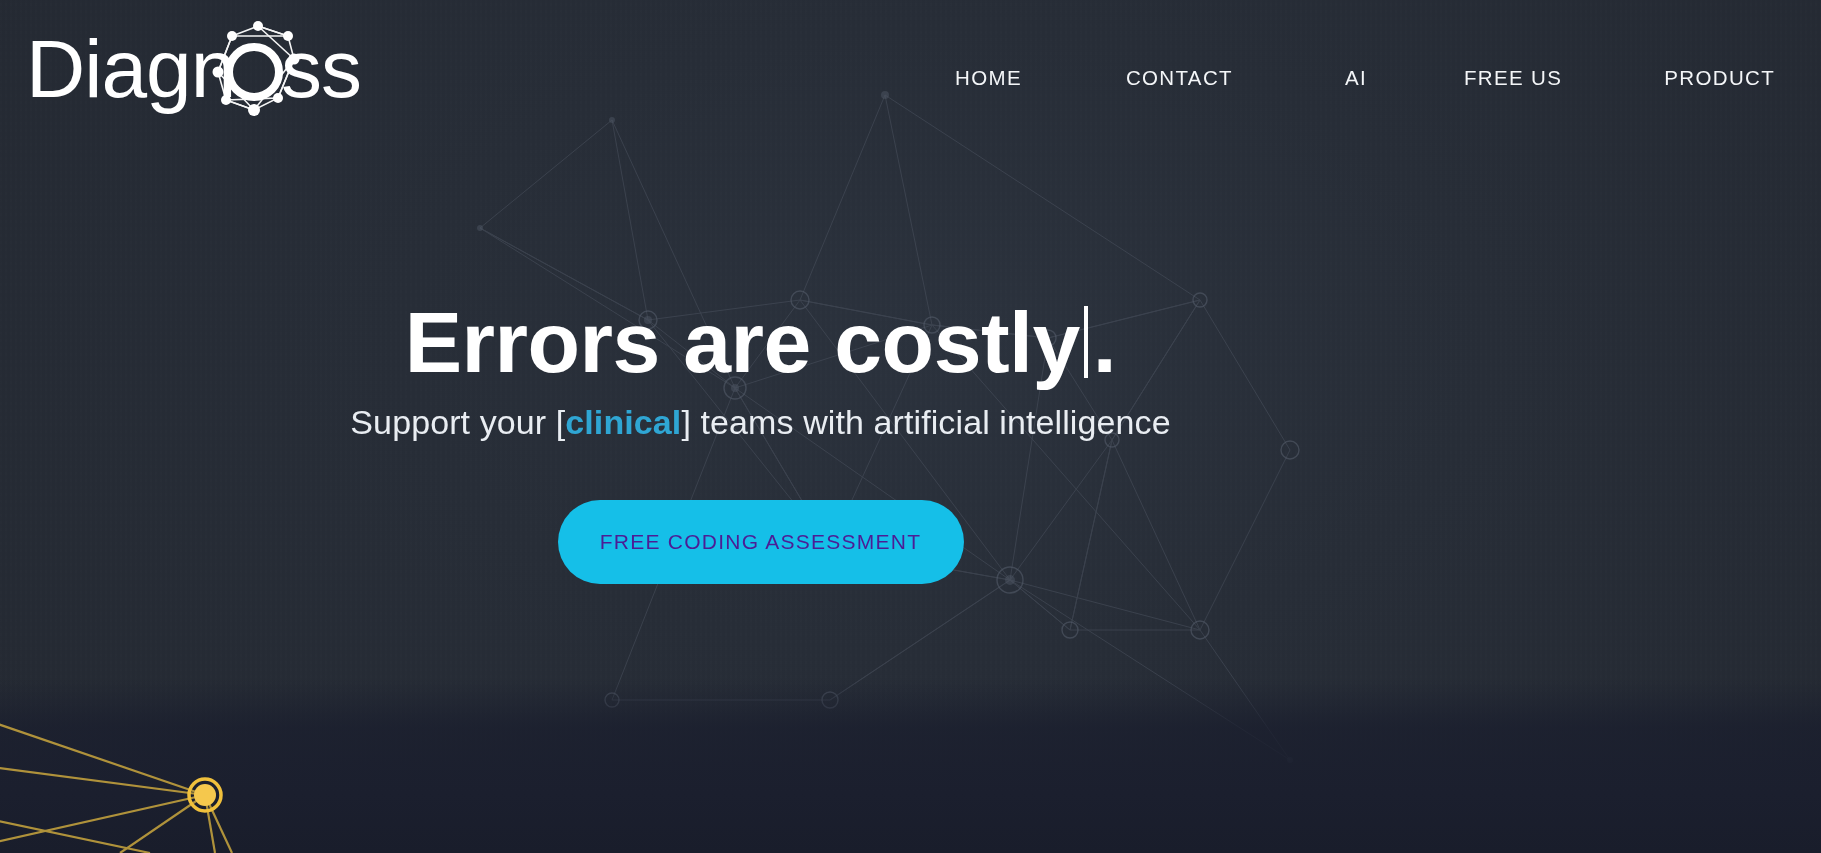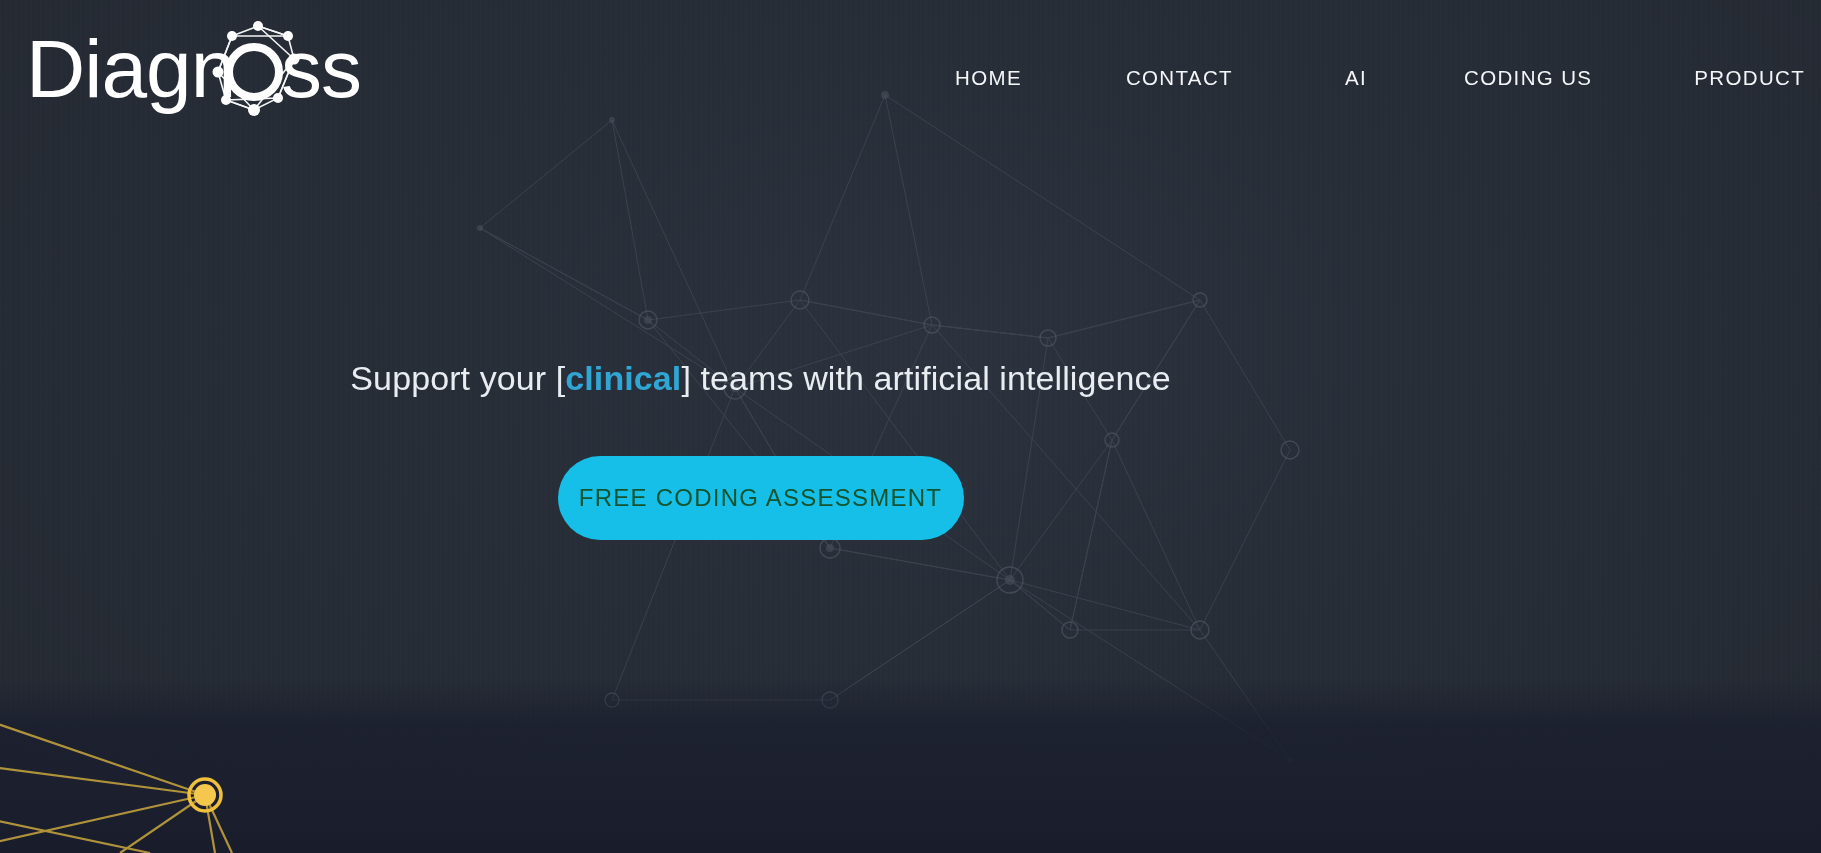--- a/index.html
+++ b/index.html
@@ -121,22 +121,22 @@
   }
   .cta {
     margin-top:58px;
     display:inline-flex;
     align-items:center;
     justify-content:center;
     width:406px; height:84px;
     border-radius:42px;
     background:#15bfe8;
     border:none;
-    color:#14532d;
-    font-size:24px;
+    color:#4c1d95;
+    font-size:21px;
     letter-spacing:1.25px;
     font-family:"Liberation Sans", sans-serif;
     cursor:pointer;
   }
 </style>
 </head>
 <body>
 
 <div id="page">
 
@@ -258,29 +258,34 @@
       </svg>
     </div>
 
     <nav class="nav">
       <a class="nav-item">HOME</a>
       <span class="nav-gap-1"></span>
       <a class="nav-item">CONTACT</a>
       <span class="nav-gap-2"></span>
       <a class="nav-item">AI</a>
       <span class="nav-gap-3"></span>
-      <a class="nav-item">CODING US</a>
+      <a class="nav-item">FREE US</a>
       <span class="nav-gap-4"></span>
       <a class="nav-item">PRODUCT</a>
     </nav>
 
   </header>
 
   <section class="hero">
 
+    <h1 class="headline">
+      <span>Errors are costly</span>
+      <span class="caret"></span>
+      <span>.</span>
+    </h1>
 
     <p class="subhead">
       <span>Support your [</span><span class="hl">clinical</span><span>] teams with artificial intelligence</span>
     </p>
 
     <button class="cta">FREE CODING ASSESSMENT</button>
 
   </section>
 
 </div>

